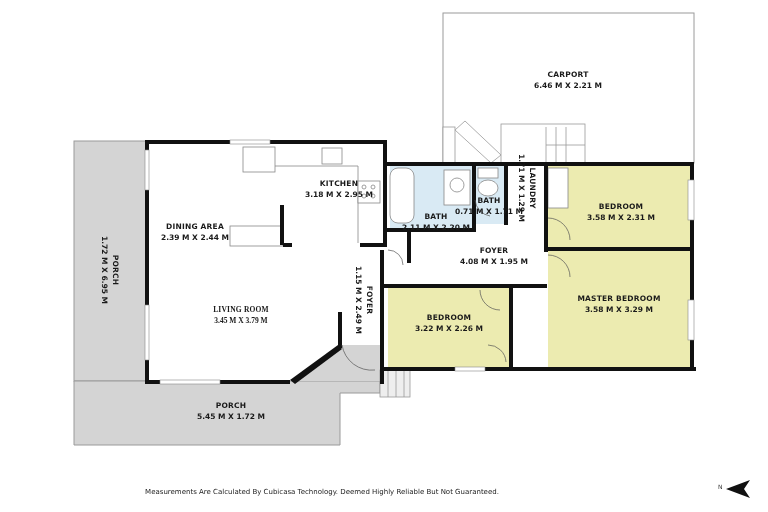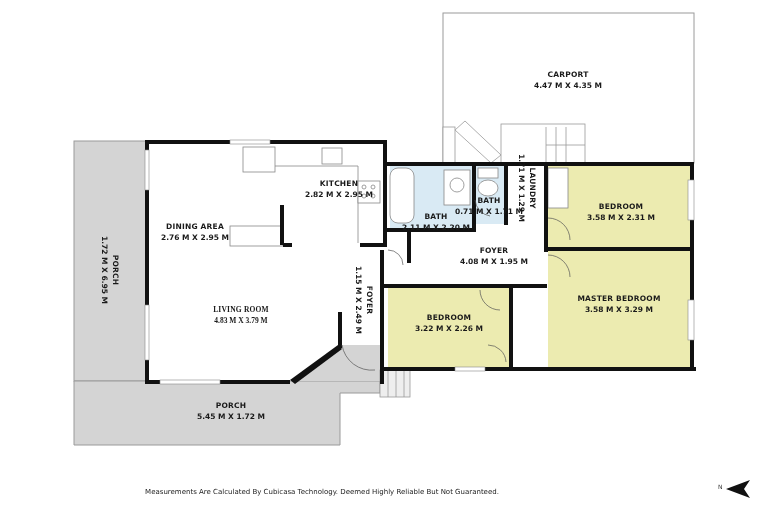--- a/index.html
+++ b/index.html
@@ -112,29 +112,29 @@
     <path d="M480,290 A20,20 0 0 0 500,310"></path>
     <path d="M488,345 A18,18 0 0 1 506,362"></path>
     <path d="M342,345 A30,30 0 0 0 375,370"></path>
     <path d="M388,250 A15,15 0 0 1 403,265"></path>
     <path d="M475,200 A18,18 0 0 0 490,216"></path>
   </g>
 </svg>
 
 <div class="lbl" style="left:568px;top:80px;">
   <span class="name">CARPORT</span>
-  <span class="dim">4.47 M X 4.35 M</span>
+  <span class="dim">6.46 M X 2.21 M</span>
 </div>
 <div class="lbl" style="left:195px;top:192px;margin-top:40px;">
   <span class="name">DINING AREA</span>
-  <span class="dim">2.76 M X 2.95 M</span>
+  <span class="dim">2.39 M X 2.44 M</span>
 </div>
 <div class="lbl" style="left:311px;top:189px;margin-left:28px;">
   <span class="name">KITCHEN</span>
-  <span class="dim">2.82 M X 2.95 M</span>
+  <span class="dim">3.18 M X 2.95 M</span>
 </div>
 <div class="lbl" style="left:436px;top:222px;">
   <span class="name">BATH</span>
   <span class="dim">2.11 M X 2.20 M</span>
 </div>
 <div class="lbl" style="left:489px;top:206px;">
   <span class="name">BATH</span>
   <span class="dim">0.71 M X 1.71 M</span>
 </div>
 <div class="lbl rot" style="left:527px;top:188px;">
@@ -148,21 +148,21 @@
 <div class="lbl" style="left:494px;top:256px;">
   <span class="name">FOYER</span>
   <span class="dim">4.08 M X 1.95 M</span>
 </div>
 <div class="lbl rot" style="left:364px;top:300px;">
   <span class="name">FOYER</span>
   <span class="dim">1.15 M X 2.49 M</span>
 </div>
 <div class="lbl" style="left:241px;top:315px;font-family:Liberation Serif, serif;">
   <span class="name">LIVING ROOM</span>
-  <span class="dim">4.83 M X 3.79 M</span>
+  <span class="dim">3.45 M X 3.79 M</span>
 </div>
 <div class="lbl" style="left:449px;top:323px;">
   <span class="name">BEDROOM</span>
   <span class="dim">3.22 M X 2.26 M</span>
 </div>
 <div class="lbl" style="left:619px;top:304px;">
   <span class="name">MASTER BEDROOM</span>
   <span class="dim">3.58 M X 3.29 M</span>
 </div>
 <div class="lbl rot" style="left:110px;top:270px;">

